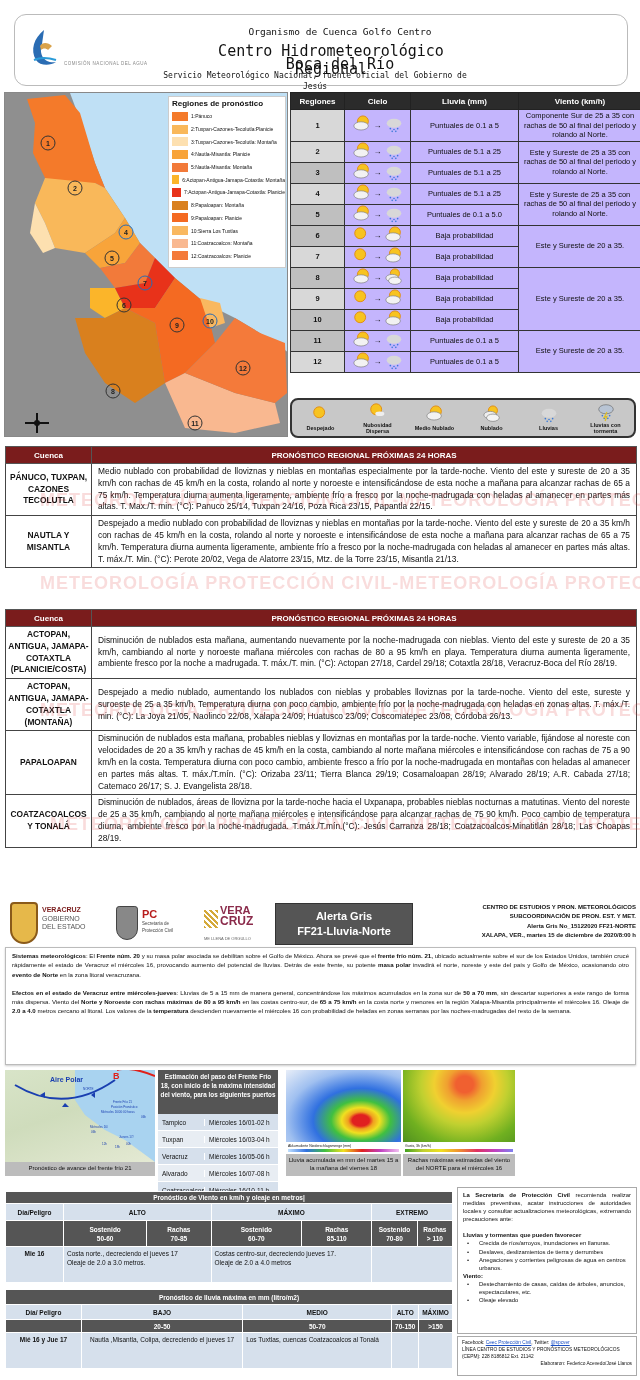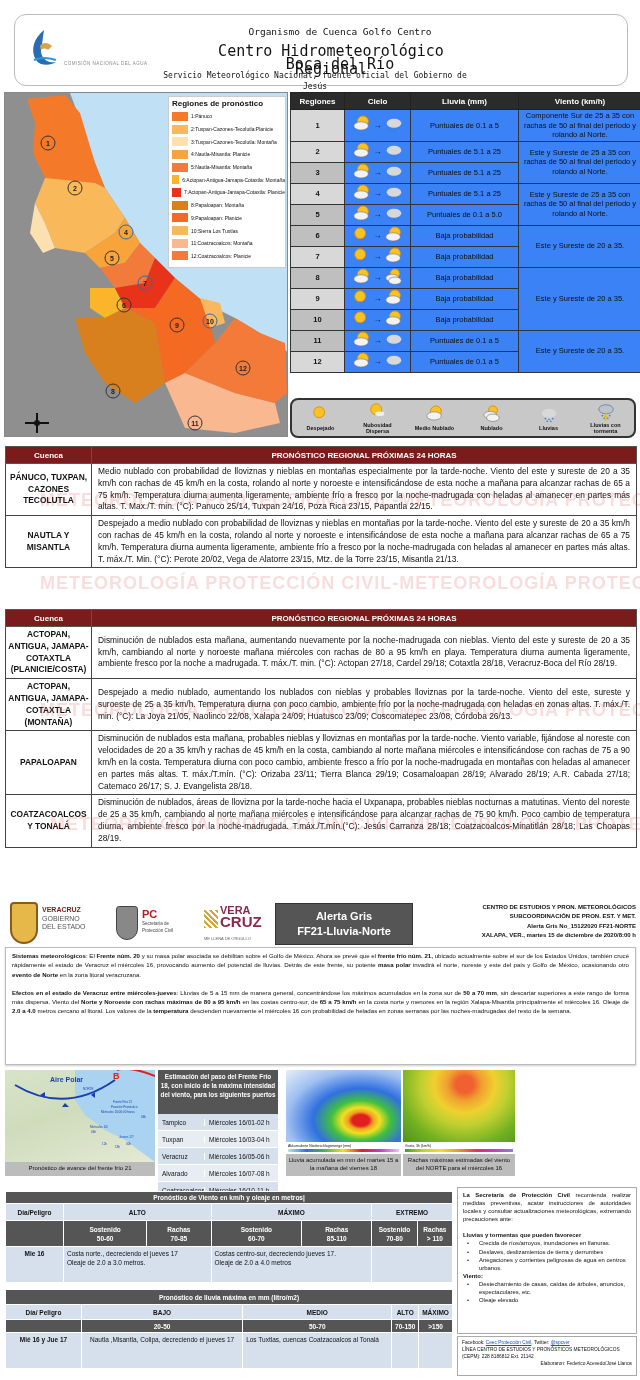--- a/index.html
+++ b/index.html
@@ -19,21 +19,21 @@
 
 #map{left:4px;top:92px;width:284px;height:345px;background:#8e8e8e;border:1px solid #888;overflow:hidden}
 #legend-box{left:168px;top:96px;width:118px;height:172px;background:#fff;border:1px solid #ccc}
 .leg-title{font-weight:bold;font-size:8px;padding:2px 3px}
 .leg-row{display:flex;align-items:center;height:12.7px;padding-left:3px}
 .leg-sw{width:16px;height:9px;margin-right:3px}
 .leg-t{font-size:5px;white-space:nowrap}
 
 #wt{left:290px;top:92px;width:352px;border-collapse:collapse;font-size:7.5px}
 #wt th{background:#2b2b2b;color:#fff;font-size:8px;height:17px;border:1px solid #222}
-#wt td{border:1px solid #333;text-align:center;height:20.6px;background:#3b82f6}
+#wt td{border:1px solid #333;text-align:center;height:20.6px;background:#c4b5fd}
 #wt td.reg{background:#d8d8d8;font-weight:bold;width:54px}
 #wt td.reg.dk{background:#bfbfbf}
 #wt td.sky{width:66px}
 #wt td.rain{width:108px}
 .ico{display:inline-block;vertical-align:middle}
 .arr{display:inline-block;vertical-align:middle;font-size:8px;margin:0 2px}
 
 #iconleg{left:290px;top:398px;width:346px;height:40px;background:#c8c8c8;border:2px solid #333;border-radius:8px;display:flex;justify-content:space-around;align-items:center}
 .il{display:flex;flex-direction:column;align-items:center;font-size:5.5px;font-weight:bold;text-align:center;width:50px}
 
@@ -502,21 +502,21 @@
   </div>
   <div class="lg-shield" style="left:108px;top:6px;width:22px;height:34px;background:#888;border:1px solid #444"></div>
   <div style="position:absolute;left:134px;top:8px;line-height:7px">
     <div style="font-weight:bold;color:#b71c1c;font-size:11px;line-height:12px">PC</div>
     <div style="font-size:4.5px;color:#444">Secretaría de</div>
     <div style="font-size:4.5px;color:#444">Protección Civil</div>
   </div>
   <div style="position:absolute;left:196px;top:10px;width:14px;height:18px;background:repeating-linear-gradient(45deg,#d4a93a 0 2px,#fff 2px 4px)"></div>
   <div style="position:absolute;left:212px;top:5px;line-height:11px">
     <div style="font-weight:bold;color:#8a2a4a;font-size:11px">VERA</div>
-    <div style="font-weight:bold;color:#8a2a4a;font-size:15px">CRUZ</div>
+    <div style="font-weight:bold;color:#8a2a4a;font-size:12px">CRUZ</div>
   </div>
   <div style="position:absolute;left:196px;top:36px;font-size:4px;color:#666">ME LLENA DE ORGULLO</div>
 </div>
 <div id="alerta" class="abs">
   <div>Alerta Gris</div>
   <div>FF21-Lluvia-Norte</div>
 </div>
 <div id="centro" class="abs">
   <div>CENTRO DE ESTUDIOS Y PRON. METEOROLÓGICOS</div>
   <div>SUBCOORDINACIÓN DE PRON.  EST. Y MET.</div>

